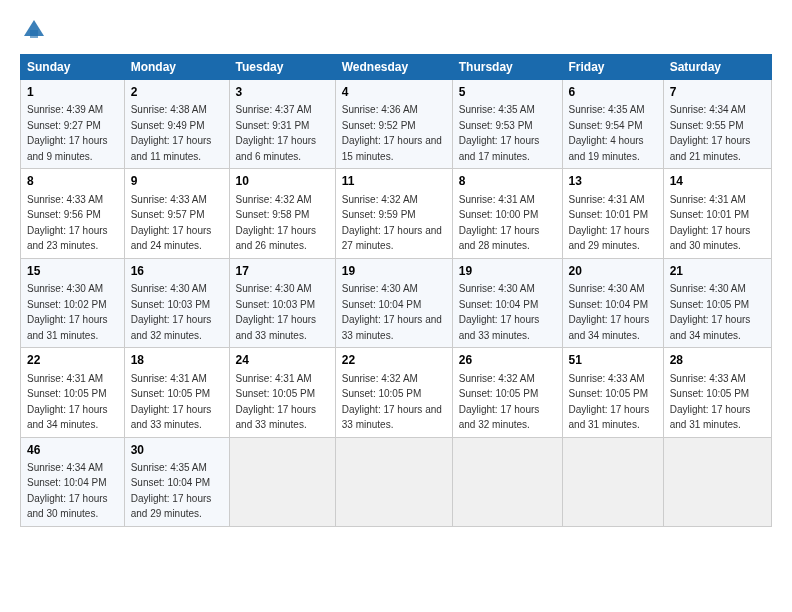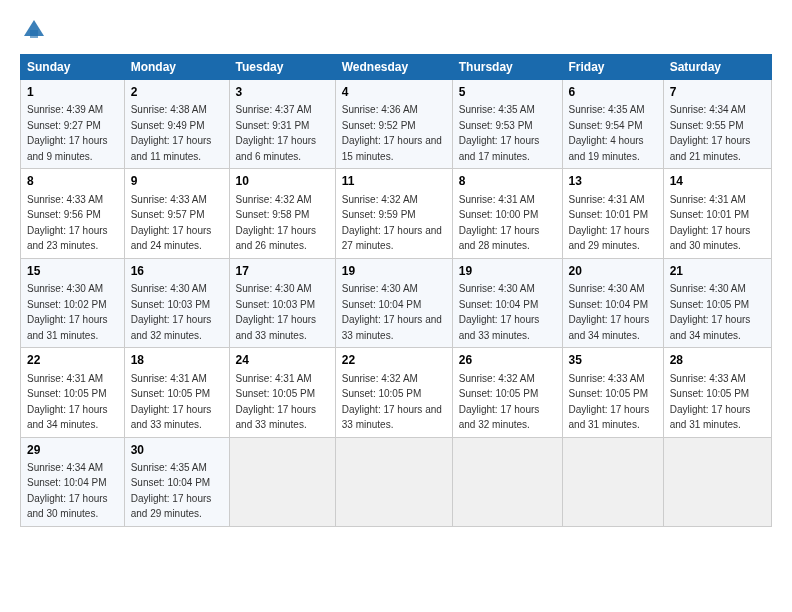--- a/index.html
+++ b/index.html
@@ -293,35 +293,35 @@
           <span class="day-detail">Sunset: 10:05 PM</span><br>
           <span class="day-detail">Daylight: 17 hours and 33 minutes.</span>
         </td>
           <td>
           <span class="day-num">26</span>
           <span class="day-detail">Sunrise: 4:32 AM</span><br>
           <span class="day-detail">Sunset: 10:05 PM</span><br>
           <span class="day-detail">Daylight: 17 hours and 32 minutes.</span>
         </td>
           <td>
-          <span class="day-num">35</span>
+          <span class="day-num">51</span>
           <span class="day-detail">Sunrise: 4:33 AM</span><br>
           <span class="day-detail">Sunset: 10:05 PM</span><br>
           <span class="day-detail">Daylight: 17 hours and 31 minutes.</span>
         </td>
           <td>
           <span class="day-num">28</span>
           <span class="day-detail">Sunrise: 4:33 AM</span><br>
           <span class="day-detail">Sunset: 10:05 PM</span><br>
           <span class="day-detail">Daylight: 17 hours and 31 minutes.</span>
         </td>
         </tr>
         <tr>
           <td>
-          <span class="day-num">29</span>
+          <span class="day-num">46</span>
           <span class="day-detail">Sunrise: 4:34 AM</span><br>
           <span class="day-detail">Sunset: 10:04 PM</span><br>
           <span class="day-detail">Daylight: 17 hours and 30 minutes.</span>
         </td>
           <td>
           <span class="day-num">30</span>
           <span class="day-detail">Sunrise: 4:35 AM</span><br>
           <span class="day-detail">Sunset: 10:04 PM</span><br>
           <span class="day-detail">Daylight: 17 hours and 29 minutes.</span>
         </td>

